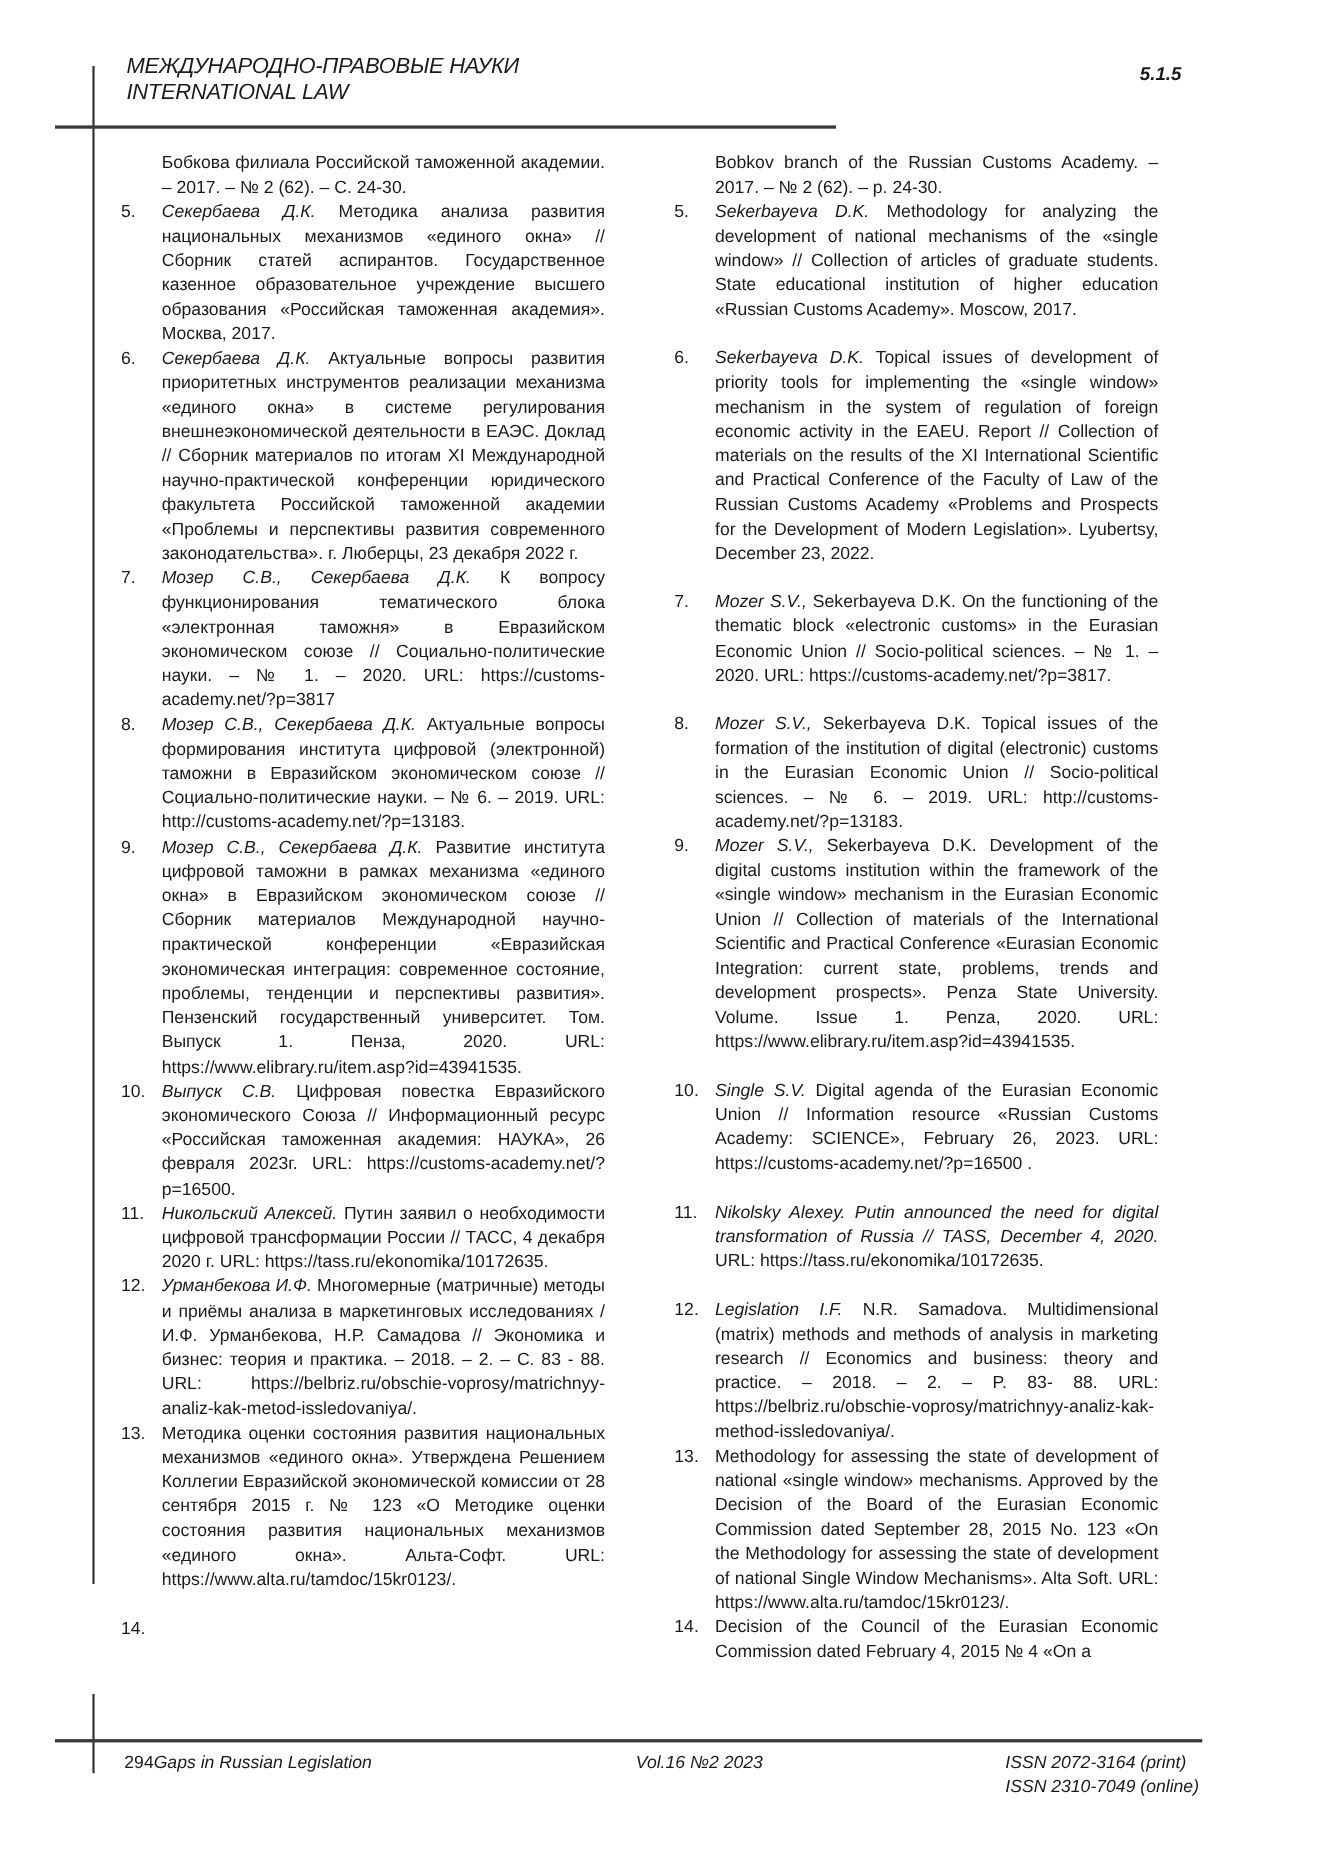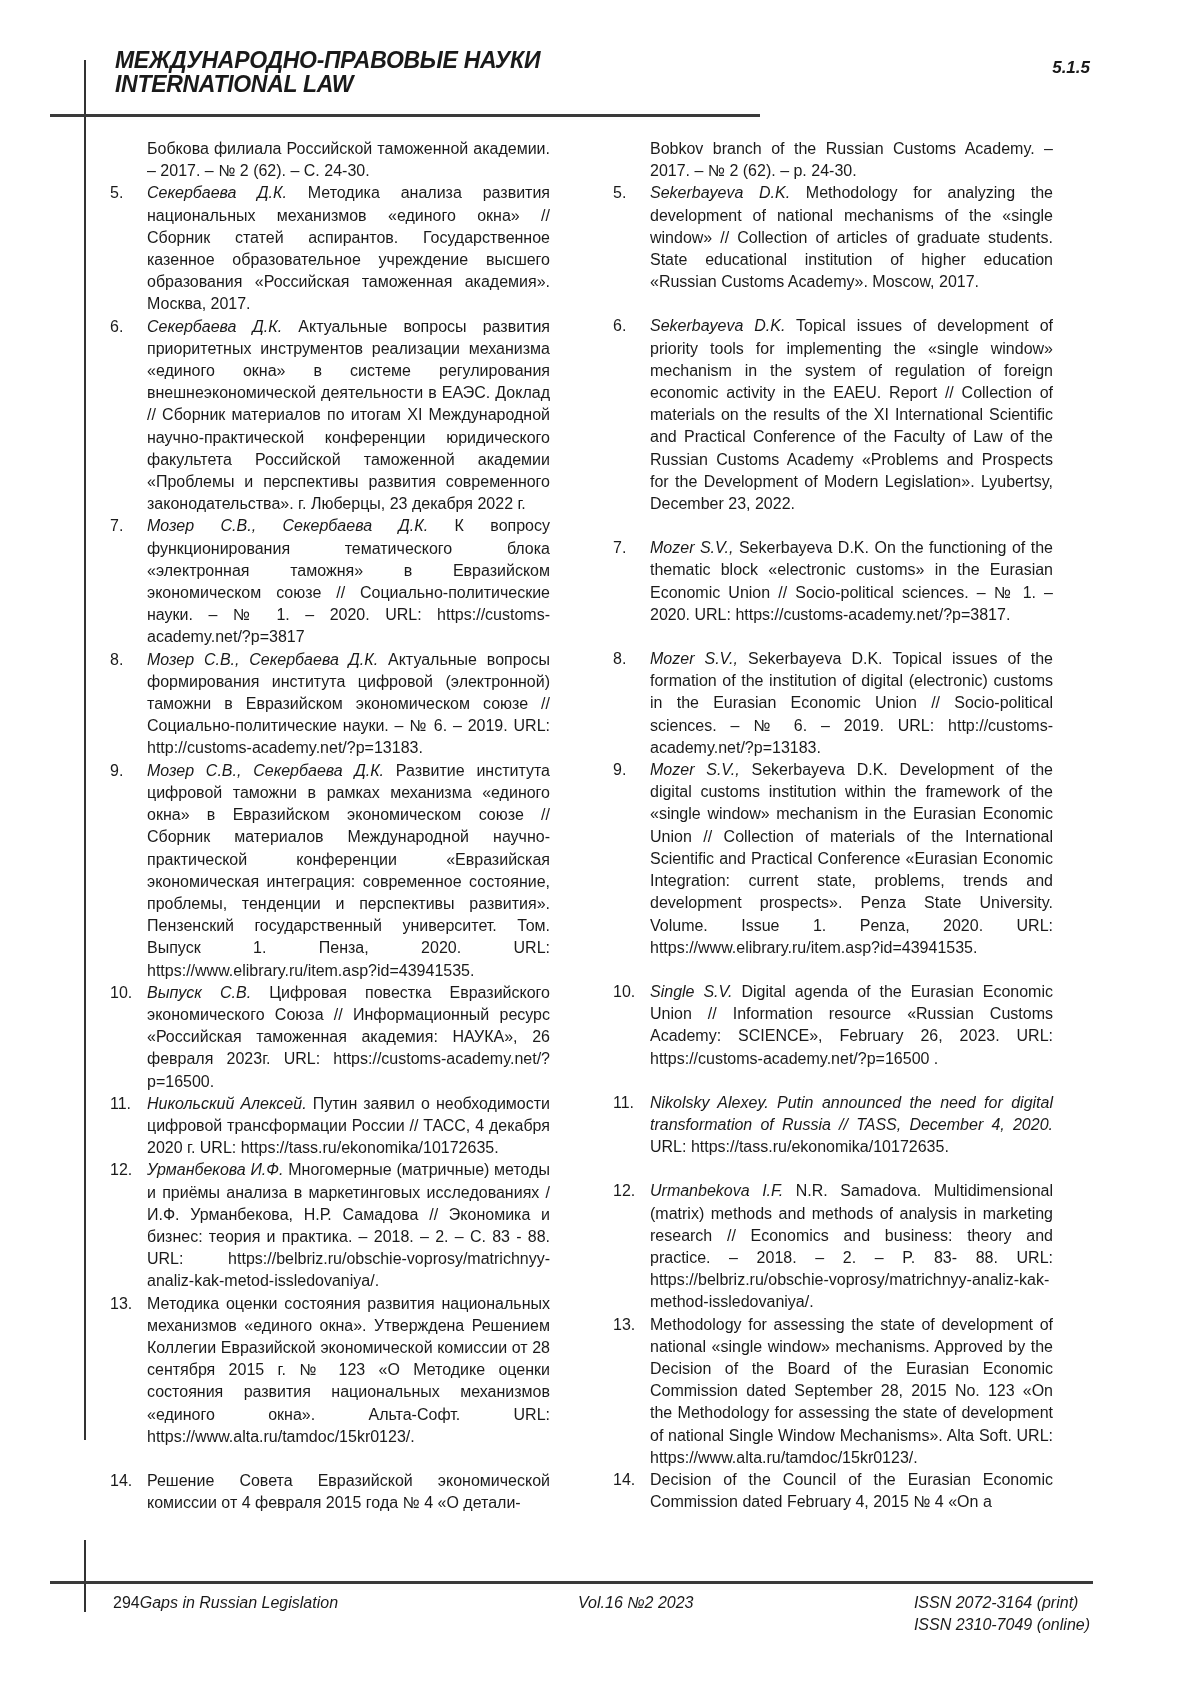--- a/index.html
+++ b/index.html
@@ -3,23 +3,23 @@
 <meta charset="utf-8">
 <style>
   html, body { margin: 0; padding: 0; background: #ffffff; }
   body { width: 1200px; height: 1697px; position: relative; overflow: hidden;
          font-family: "Liberation Sans", "DejaVu Sans", sans-serif; color: #1a1a1a; }
   .vline-top { position: absolute; left: 84px; top: 60px; width: 2px; height: 1380px; background: #333; }
   .hline-top { position: absolute; left: 50px; top: 114px; width: 710px; height: 3px; background: #3a3a3a; }
   .vline-bot { position: absolute; left: 84px; top: 1540px; width: 2px; height: 72px; background: #333; }
   .hline-bot { position: absolute; left: 50px; top: 1581px; width: 1043px; height: 3px; background: #3a3a3a; }
 
-  .hdr { position: absolute; left: 115px; top: 48px; font-weight: bold; font-style: italic;
-         font-size: 23px; line-height: 24px; letter-spacing: -0.3px; }
-  .hdr-code { position: absolute; right: 110px; top: 58px; font-weight: bold; font-style: italic; font-size: 17px; }
+  .hdr { position: absolute; left: 115px; top: 48px; font-weight: normal; font-style: italic;
+         font-size: 20px; line-height: 24px; letter-spacing: -0.3px; }
+  .hdr-code { position: absolute; right: 126px; top: 58px; font-weight: bold; font-style: italic; font-size: 17px; }
 
   .col { position: absolute; top: 138px; width: 440px; font-size: 16px; line-height: 22.2px; }
   .col.left { left: 110px; }
   .col.right { left: 613px; }
   .entry { position: relative; padding-left: 37px; text-align: justify; }
   .entry .num { position: absolute; left: 0; top: 0; }
   .entry .auth { font-style: italic; }
   .gap { height: 22px; }
 
   .ftr { position: absolute; top: 1592px; font-style: italic; font-size: 16px; line-height: 22px; }
@@ -47,39 +47,39 @@
   <div class="entry"><span class="num">5.</span><span class="auth">Секербаева Д.К.</span><span> Методика анализа развития национальных механизмов «единого окна» // Сборник статей аспирантов. Государственное казенное образовательное учреждение высшего образования «Российская таможенная академия». Москва, 2017.</span></div>
   <div class="entry"><span class="num">6.</span><span class="auth">Секербаева Д.К.</span><span> Актуальные вопросы развития приоритетных инструментов реализации механизма «единого окна» в системе регулирования внешнеэкономической деятельности в ЕАЭС. Доклад // Сборник материалов по итогам XI Международной научно-практической конференции юридического факультета Российской таможенной академии «Проблемы и перспективы развития современного законодательства». г. Люберцы, 23 декабря 2022 г.</span></div>
   <div class="entry"><span class="num">7.</span><span class="auth">Мозер С.В., Секербаева Д.К.</span><span> К вопросу функционирования тематического блока «электронная таможня» в Евразийском экономическом союзе // Социально-политические науки. – № 1. – 2020. URL: https://customs-academy.net/?p=3817</span></div>
   <div class="entry"><span class="num">8.</span><span class="auth">Мозер С.В., Секербаева Д.К.</span><span> Актуальные вопросы формирования института цифровой (электронной) таможни в Евразийском экономическом союзе // Социально-политические науки. – № 6. – 2019. URL: http://customs-academy.net/?p=13183.</span></div>
   <div class="entry"><span class="num">9.</span><span class="auth">Мозер С.В., Секербаева Д.К.</span><span> Развитие института цифровой таможни в рамках механизма «единого окна» в Евразийском экономическом союзе // Сборник материалов Международной научно-практической конференции «Евразийская экономическая интеграция: современное состояние, проблемы, тенденции и перспективы развития». Пензенский государственный университет. Том. Выпуск 1. Пенза, 2020. URL: https://www.elibrary.ru/item.asp?id=43941535.</span></div>
   <div class="entry"><span class="num">10.</span><span class="auth">Выпуск С.В.</span><span> Цифровая повестка Евразийского экономического Союза // Информационный ресурс «Российская таможенная академия: НАУКА», 26 февраля 2023г. URL: https://customs-academy.net/?p=16500.</span></div>
   <div class="entry"><span class="num">11.</span><span class="auth">Никольский Алексей.</span><span> Путин заявил о необходимости цифровой трансформации России // ТАСС, 4 декабря 2020 г. URL: https://tass.ru/ekonomika/10172635.</span></div>
   <div class="entry"><span class="num">12.</span><span class="auth">Урманбекова И.Ф.</span><span> Многомерные (матричные) методы и приёмы анализа в маркетинговых исследованиях / И.Ф. Урманбекова, Н.Р. Самадова // Экономика и бизнес: теория и практика. – 2018. – 2. – С. 83 - 88. URL: https://belbriz.ru/obschie-voprosy/matrichnyy-analiz-kak-metod-issledovaniya/.</span></div>
   <div class="entry"><span class="num">13.</span><span class="auth"></span><span>Методика оценки состояния развития национальных механизмов «единого окна». Утверждена Решением Коллегии Евразийской экономической комиссии от 28 сентября 2015 г. № 123 «О Методике оценки состояния развития национальных механизмов «единого окна». Альта-Софт. URL: https://www.alta.ru/tamdoc/15kr0123/.</span></div>
   <div class="gap"></div>
-  <div class="entry"><span class="num">14.</span><span class="auth"></span><span>Решение Совета Евразийской экономической комиссии от 4 февраля 2015 года № 4 «О детали-</span></div>
+  <div class="entry"><span class="num">14.</span><span class="auth"></span></div>
 </div>
 
 <div class="col right">
   <div class="entry"><span>Bobkov branch of the Russian Customs Academy. – 2017. – № 2 (62). – p. 24-30.</span></div>
   <div class="entry"><span class="num">5.</span><span class="auth">Sekerbayeva D.K.</span><span> Methodology for analyzing the development of national mechanisms of the «single window» // Collection of articles of graduate students. State educational institution of higher education «Russian Customs Academy». Moscow, 2017.</span></div>
   <div class="gap"></div>
   <div class="entry"><span class="num">6.</span><span class="auth">Sekerbayeva D.K.</span><span> Topical issues of development of priority tools for implementing the «single window» mechanism in the system of regulation of foreign economic activity in the EAEU. Report // Collection of materials on the results of the XI International Scientific and Practical Conference of the Faculty of Law of the Russian Customs Academy «Problems and Prospects for the Development of Modern Legislation». Lyubertsy, December 23, 2022.</span></div>
   <div class="gap"></div>
   <div class="entry"><span class="num">7.</span><span class="auth">Mozer S.V.,</span><span> Sekerbayeva D.K. On the functioning of the thematic block «electronic customs» in the Eurasian Economic Union // Socio-political sciences. – № 1. – 2020. URL: https://customs-academy.net/?p=3817.</span></div>
   <div class="gap"></div>
   <div class="entry"><span class="num">8.</span><span class="auth">Mozer S.V.,</span><span> Sekerbayeva D.K. Topical issues of the formation of the institution of digital (electronic) customs in the Eurasian Economic Union // Socio-political sciences. – № 6. – 2019. URL: http://customs-academy.net/?p=13183.</span></div>
   <div class="entry"><span class="num">9.</span><span class="auth">Mozer S.V.,</span><span> Sekerbayeva D.K. Development of the digital customs institution within the framework of the «single window» mechanism in the Eurasian Economic Union // Collection of materials of the International Scientific and Practical Conference «Eurasian Economic Integration: current state, problems, trends and development prospects». Penza State University. Volume. Issue 1. Penza, 2020. URL: https://www.elibrary.ru/item.asp?id=43941535.</span></div>
   <div class="gap"></div>
   <div class="entry"><span class="num">10.</span><span class="auth">Single S.V.</span><span> Digital agenda of the Eurasian Economic Union // Information resource «Russian Customs Academy: SCIENCE», February 26, 2023. URL: https://customs-academy.net/?p=16500 .</span></div>
   <div class="gap"></div>
   <div class="entry"><span class="num">11.</span><span class="auth">Nikolsky Alexey. Putin announced the need for digital transformation of Russia // TASS, December 4, 2020.</span><span> URL: https://tass.ru/ekonomika/10172635.</span></div>
   <div class="gap"></div>
-  <div class="entry"><span class="num">12.</span><span class="auth">Urmanbekova I.F.</span><span> N.R. Samadova. Multidimensional (matrix) methods and methods of analysis in marketing research // Economics and business: theory and practice. – 2018. – 2. – P. 83- 88. URL: https://belbriz.ru/obschie-voprosy/matrichnyy-analiz-kak-method-issledovaniya/.</span></div>
+  <div class="entry"><span class="num">12.</span><span class="auth">Legislation I.F.</span><span> N.R. Samadova. Multidimensional (matrix) methods and methods of analysis in marketing research // Economics and business: theory and practice. – 2018. – 2. – P. 83- 88. URL: https://belbriz.ru/obschie-voprosy/matrichnyy-analiz-kak-method-issledovaniya/.</span></div>
   <div class="entry"><span class="num">13.</span><span class="auth"></span><span>Methodology for assessing the state of development of national «single window» mechanisms. Approved by the Decision of the Board of the Eurasian Economic Commission dated September 28, 2015 No. 123 «On the Methodology for assessing the state of development of national Single Window Mechanisms». Alta Soft. URL: https://www.alta.ru/tamdoc/15kr0123/.</span></div>
   <div class="entry"><span class="num">14.</span><span class="auth"></span><span>Decision of the Council of the Eurasian Economic Commission dated February 4, 2015 № 4 «On a</span></div>
 </div>
 
 <div class="ftr left">
   <span class="pg">294</span><span>Gaps in Russian Legislation</span>
 </div>
 <div class="ftr mid">Vol.16  №2  2023</div>
 <div class="ftr right">
   <div>ISSN 2072-3164 (print)</div>

